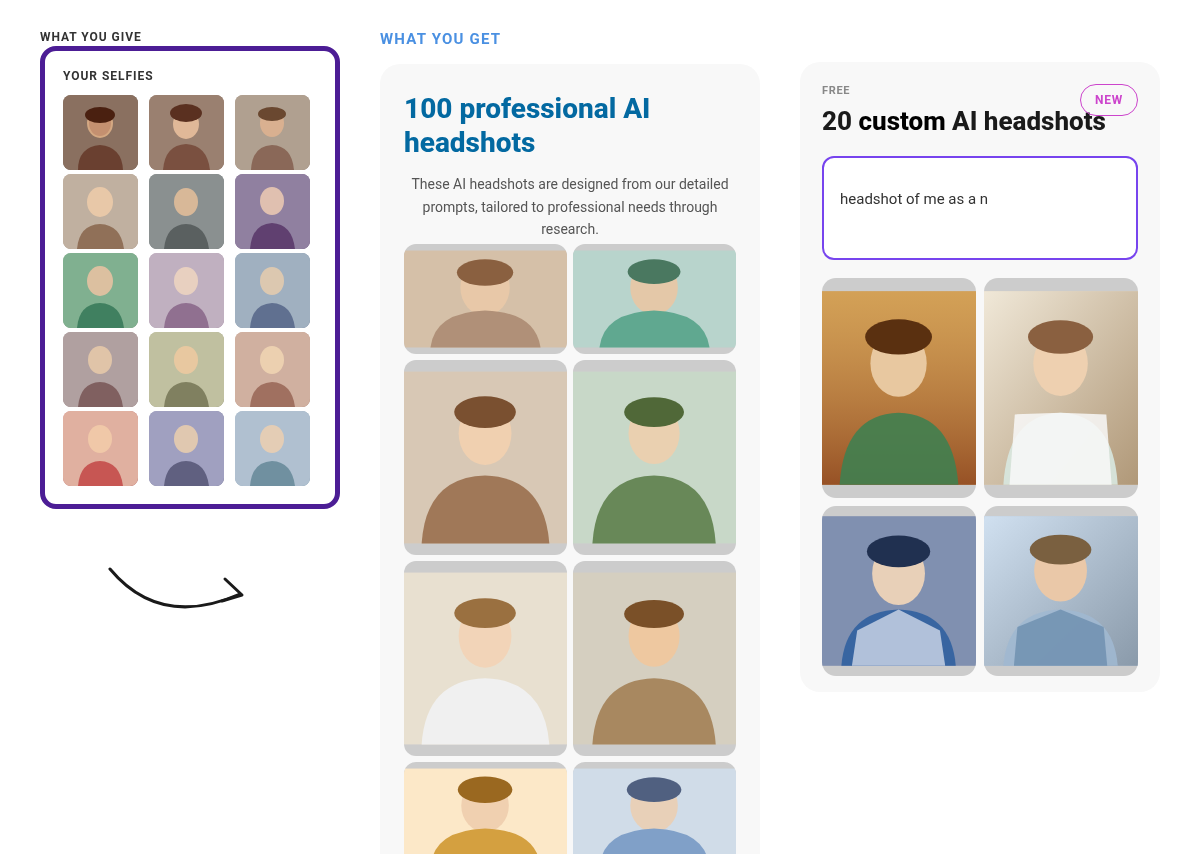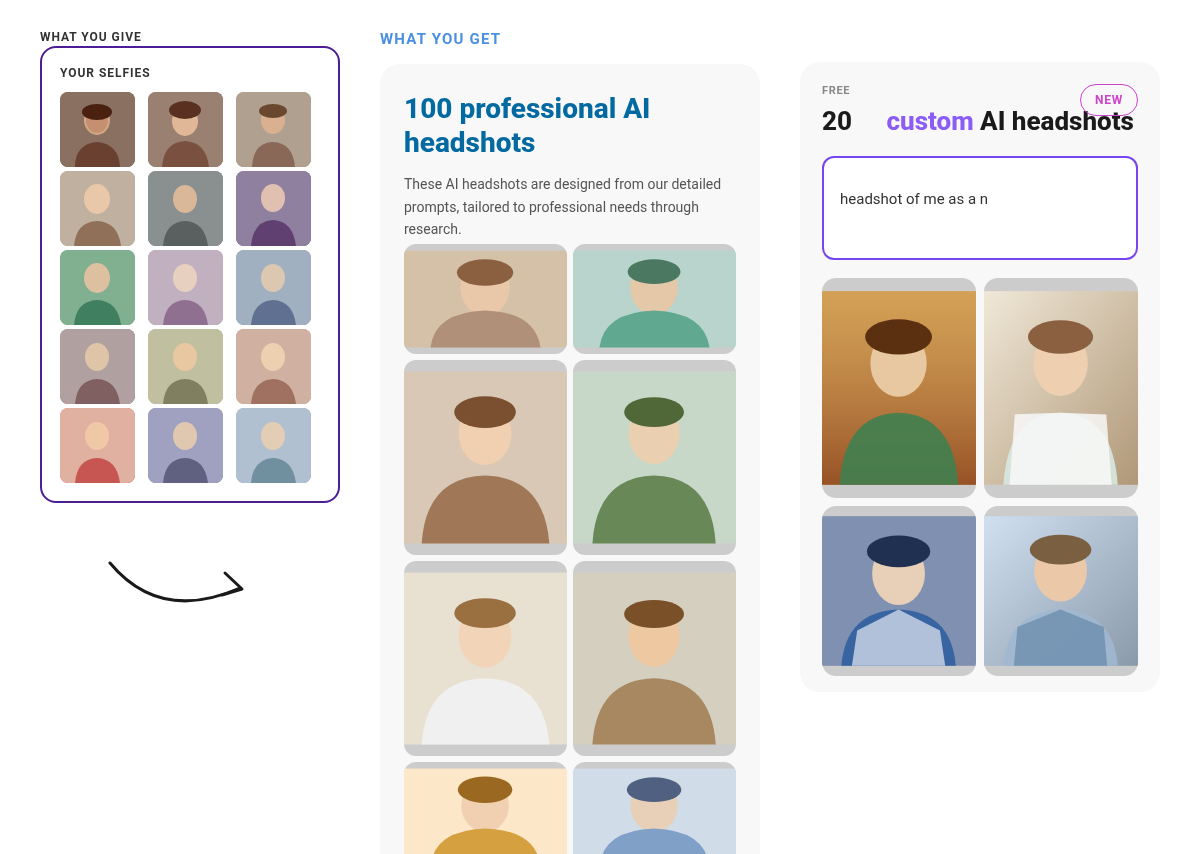--- a/index.html
+++ b/index.html
@@ -29,21 +29,21 @@
       font-size: 12px;
       font-weight: 700;
       letter-spacing: 0.08em;
       color: #333;
       text-transform: uppercase;
       margin-bottom: 2px;
     }
 
     .selfies-box {
       background: #fff;
-      border: 2px solid #4c1d95;
+      border: 5px solid #4c1d95;
       border-radius: 16px;
       padding: 18px;
     }
 
     .selfies-title {
       font-size: 12px;
       font-weight: 700;
       letter-spacing: 0.08em;
       color: #333;
       text-transform: uppercase;
@@ -128,20 +128,21 @@
       color: #0369a1;
       line-height: 1.2;
       margin-bottom: 14px;
     }
 
     .card-description {
       font-size: 14px;
       color: #555;
       line-height: 1.6;
       margin-bottom: 4px;
+      text-align: center;
     }
 
     .headshots-grid {
       display: grid;
       grid-template-columns: 1fr 1fr;
       gap: 6px;
     }
 
     .headshot-photo {
       border-radius: 12px;
@@ -186,22 +187,21 @@
 
     .right-card-title {
       font-size: 26px;
       font-weight: 800;
       color: #1a1a1a;
       line-height: 1.25;
       margin-bottom: 18px;
     }
 
     .custom-text {
-      color: #8b5cf6;
-      margin-left: 28px;
+      color: #000000;
     }
 
     .prompt-input {
       width: 100%;
       min-height: 90px;
       border: 2px solid #7744ee;
       border-radius: 12px;
       padding: 32px 16px;
       font-size: 15px;
       color: #333;

